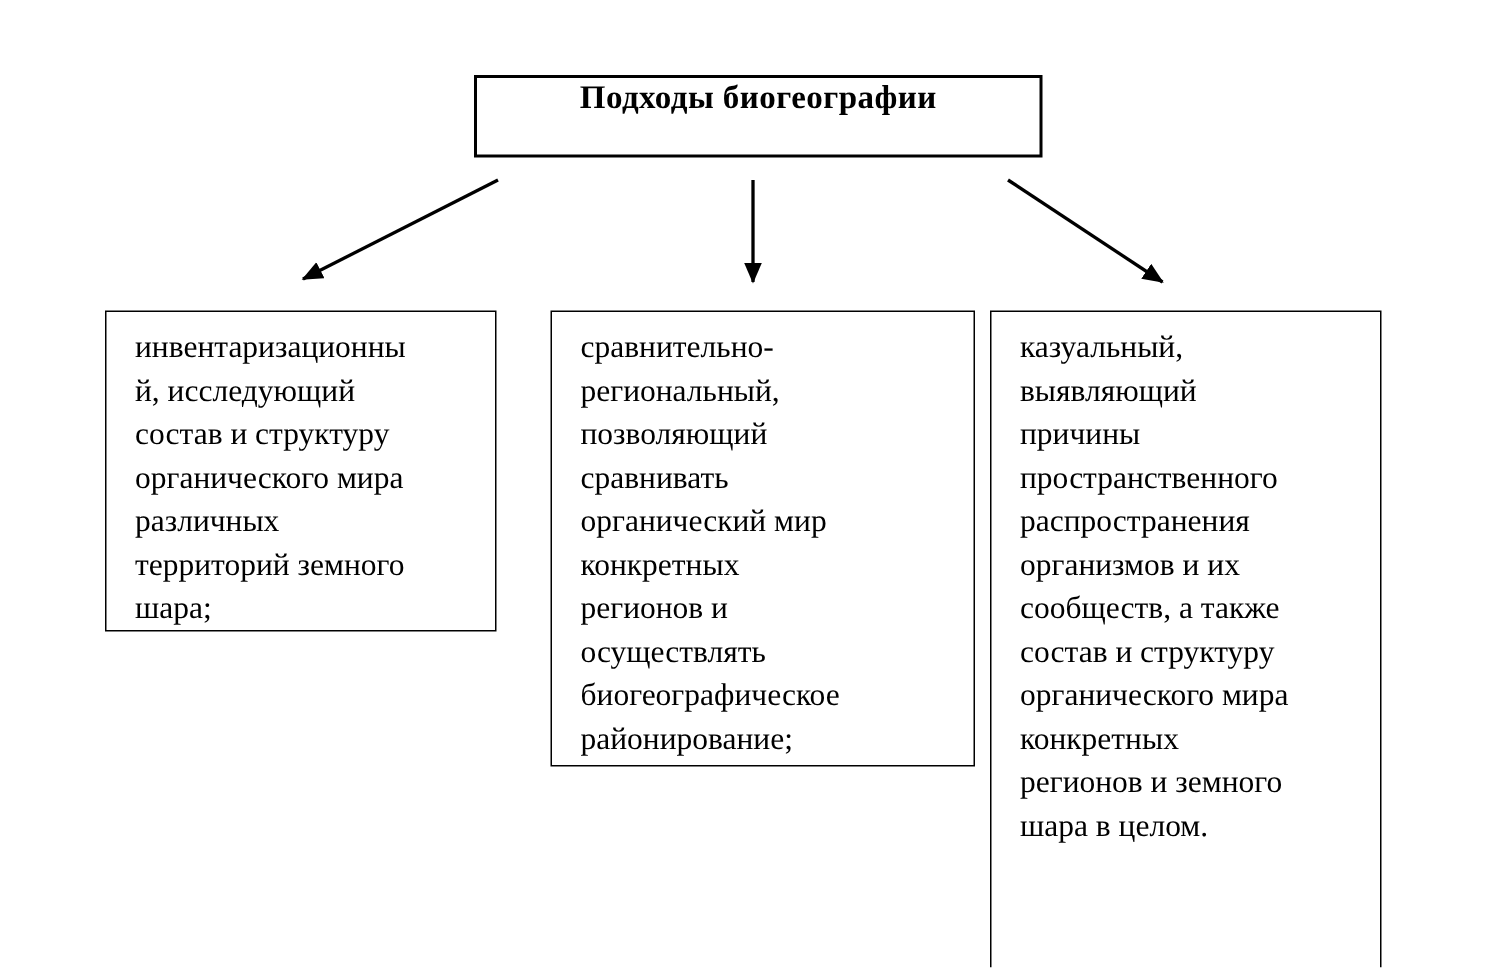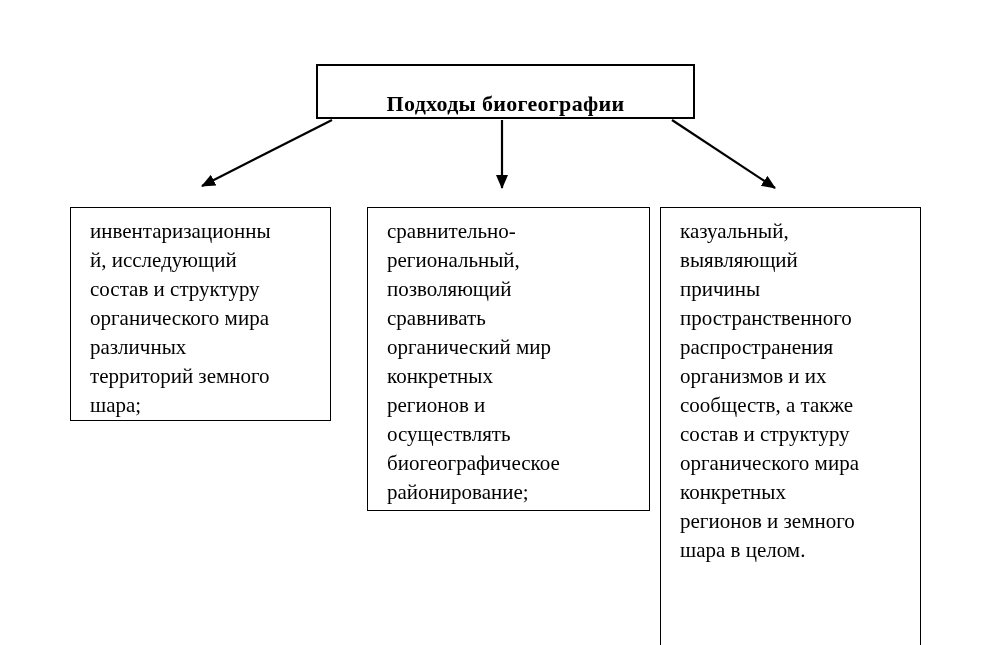--- a/index.html
+++ b/index.html
@@ -12,27 +12,27 @@
     width: 1007px;
     height: 645px;
     background: #ffffff;
     font-family: "Liberation Serif", serif;
     color: #000000;
     overflow: hidden;
   }
   .title-box {
     position: absolute;
     left: 316px;
-    top: 64px;
+    top: 50px;
     width: 379px;
     height: 55px;
     border: 2px solid #000000;
     box-sizing: border-box;
     display: flex;
-    align-items: flex-end;
+    align-items: flex-start;
     justify-content: center;
     font-weight: bold;
     font-size: 22px;
     letter-spacing: 0.3px;
   }
   .arrows {
     position: absolute;
     left: 0;
     top: 0;
     width: 1007px;

